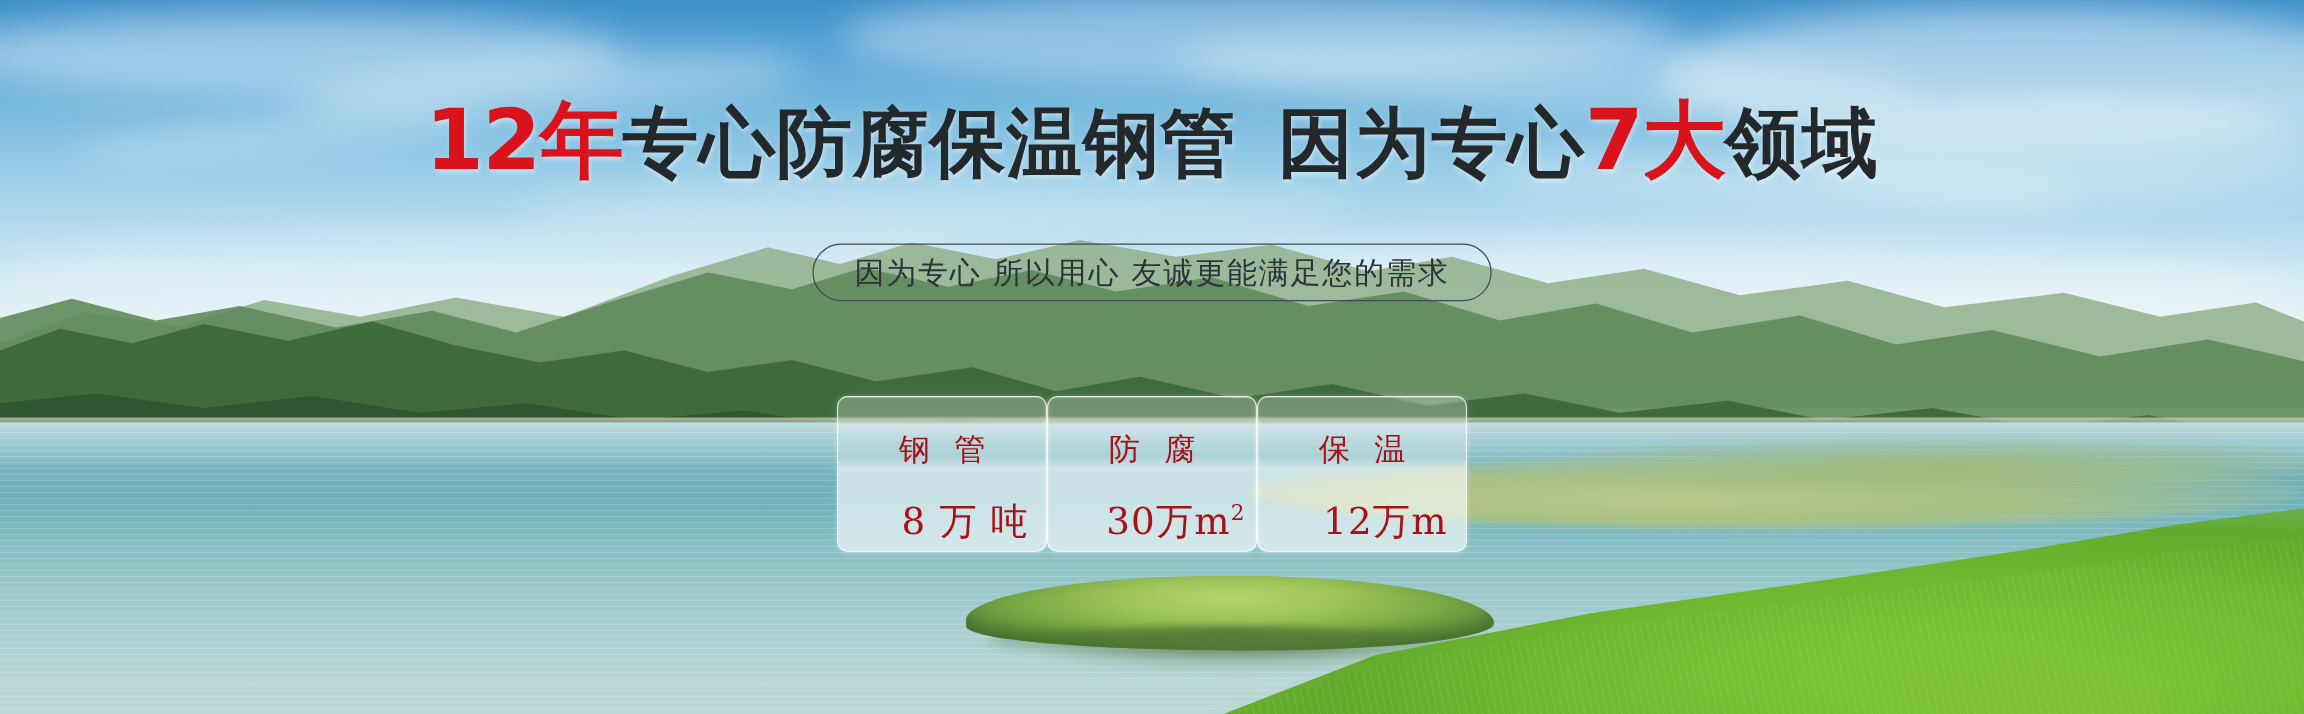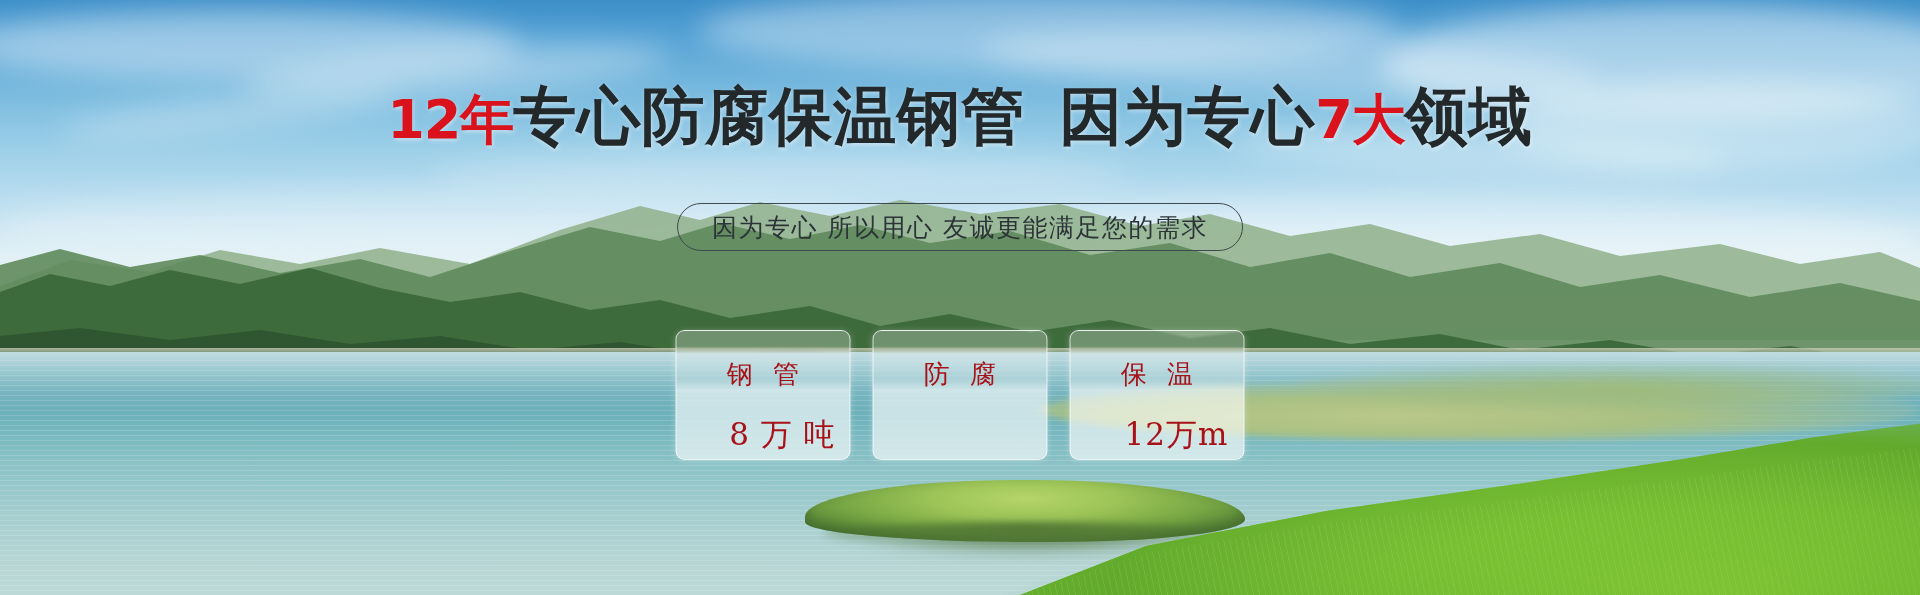--- a/index.html
+++ b/index.html
@@ -127,21 +127,21 @@
     font-family:"DejaVu Sans","Liberation Sans",sans-serif;
     font-weight:bold;
     font-size:63px;
     line-height:74px;
     letter-spacing:1px;
     color:#23282b;
     text-shadow:1px 2px 4px rgba(255,255,255,.45);
     white-space:nowrap;
   }
   .headline .red{color:#d9121b;}
-  .headline .num{font-size:54px;letter-spacing:-1px;}
+  .headline .num{font-size:70px;letter-spacing:-1px;}
   .headline .gap{display:inline-block;width:34px;}
 
   
   .pill{
     position:absolute;left:50%;transform:translateX(-50%);
     top:203px;
     box-sizing:border-box;
     height:48px;
     padding:0 34px;
     display:flex;align-items:center;justify-content:flex-start;
@@ -152,21 +152,20 @@
     letter-spacing:1.5px;
     color:#2c3437;
     white-space:nowrap;
   }
 
   
   .cards{
     position:absolute;left:50%;transform:translateX(-50%);
     top:330px;
     display:flex;
-    gap:22px;
   }
   .card{
     box-sizing:border-box;
     width:175px;height:130px;
     border:1px solid rgba(255,255,255,.75);
     border-radius:9px;
     background:linear-gradient(to bottom,rgba(255,255,255,.26) 0%,rgba(255,255,255,.26) 38%,rgba(255,255,255,.62) 46%,rgba(255,255,255,.62) 100%);
     backdrop-filter:blur(1px);
     display:flex;flex-direction:column;align-items:center;
     box-shadow:0 1px 6px rgba(255,255,255,.25);
@@ -254,20 +253,21 @@
 
   <div class="cards">
 
     <div class="card">
       <div class="label">钢 管</div>
       <div class="value"><span>8 万 吨</span></div>
     </div>
 
     <div class="card">
       <div class="label">防 腐</div>
+      <div class="value"><span>30万m</span><sup>2</sup></div>
     </div>
 
     <div class="card">
       <div class="label">保 温</div>
       <div class="value"><span>12万m</span></div>
     </div>
 
   </div>
 
 </div>

